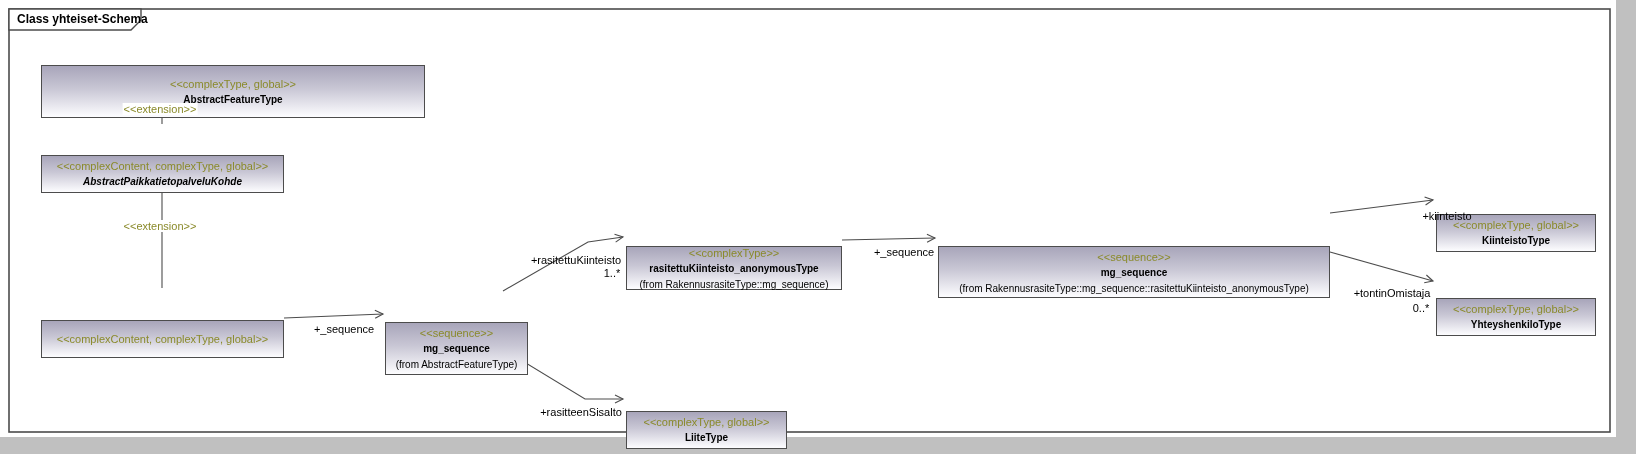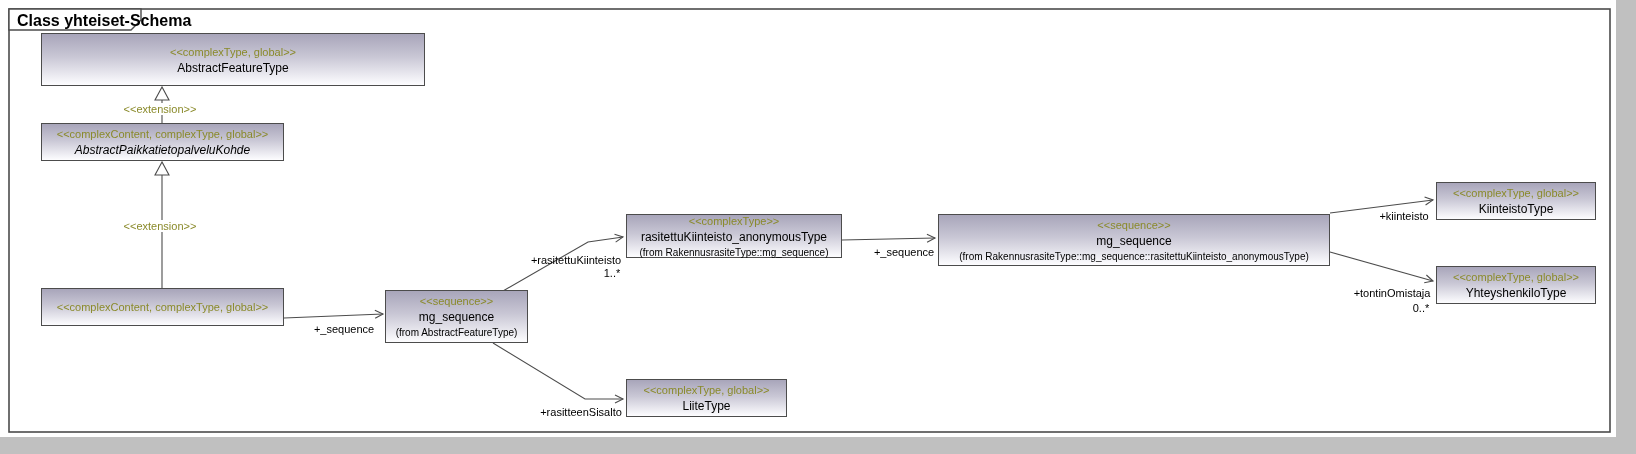--- a/index.html
+++ b/index.html
@@ -5,31 +5,31 @@
   html,body{margin:0;padding:0;}
   body{
     width:1636px;height:454px;position:relative;overflow:hidden;
     background:#c0c0c0;
     font-family:"Liberation Sans",sans-serif;
   }
   .canvas{position:absolute;left:0;top:0;width:1616px;height:437px;background:#ffffff;}
   #edges{position:absolute;left:0;top:0;pointer-events:none;}
   .frame-title{
     position:absolute;left:17px;top:12px;
-    font-size:16px;font-weight:bold;color:#000;white-space:nowrap;
+    font-size:12px;font-weight:bold;color:#000;white-space:nowrap;
   }
   .uml-class{
     position:absolute;box-sizing:border-box;
     border:1.5px solid var(--bd,#4c4c4c);
     background:linear-gradient(180deg,var(--grad-top,#a8a5ba) 0%,#c9c7d5 45%,#fdfdff 100%);
     display:flex;flex-direction:column;justify-content:center;
-    text-align:center;padding:1px 2px;
+    text-align:center;padding:1px 2px;margin-top:32px;
   }
   .stereo{color:var(--stereo,#8a8a2a);font-size:11px;line-height:16px;white-space:nowrap;}
-  .cname{color:#000;font-size:12px;font-weight:normal;line-height:16px;white-space:nowrap;}
+  .cname{color:#000;font-size:10px;font-weight:bold;line-height:16px;white-space:nowrap;}
   .italic .cname{font-style:italic;}
   .cfrom{color:#000;font-size:10px;line-height:15px;white-space:nowrap;}
   .edge-label{
     position:absolute;transform:translateX(-50%);
     font-size:11px;color:#000;white-space:nowrap;
   }
   .ext-label{color:var(--stereo,#8a8a2a);background:#ffffff;padding:0 1px;}
 </style>
 </head>
 <body style="--stereo: #8a8a2a; --grad-top: #a8a5ba; --bd: #4c4c4c; background: rgb(192, 192, 192);">
@@ -99,16 +99,16 @@
       <div class="stereo">&lt;&lt;complexType, global&gt;&gt;</div>
       <div class="cname">LiiteType</div>
     </div>
     <div class="edge-label ext-label" style="left: 160px; top: 103px;">&lt;&lt;extension&gt;&gt;</div>
     <div class="edge-label ext-label" style="left: 160px; top: 220px;">&lt;&lt;extension&gt;&gt;</div>
     <div class="edge-label" style="left: 344px; top: 323px;">+_sequence</div>
     <div class="edge-label" style="left: 576px; top: 254px;">+rasitettuKiinteisto</div>
     <div class="edge-label" style="left: 612px; top: 267px;">1..*</div>
     <div class="edge-label" style="left: 581px; top: 406px;">+rasitteenSisalto</div>
     <div class="edge-label" style="left: 904px; top: 246px;">+_sequence</div>
-    <div class="edge-label" style="left: 1404px; top: 210px;">+kiinteisto</div>
+    <div class="edge-label" style="left: 1447px; top: 210px;">+kiinteisto</div>
     <div class="edge-label" style="left: 1392px; top: 287px;">+tontinOmistaja</div>
     <div class="edge-label" style="left: 1421px; top: 302px;">0..*</div>
   </div>
 
 </body></html>

